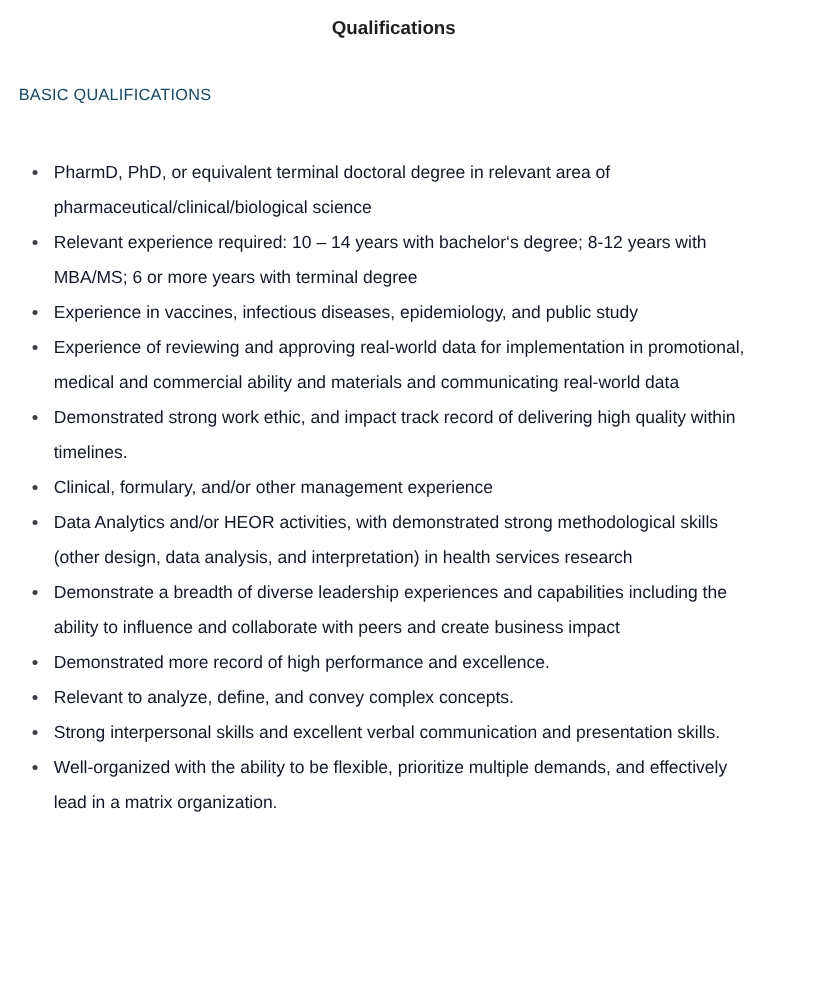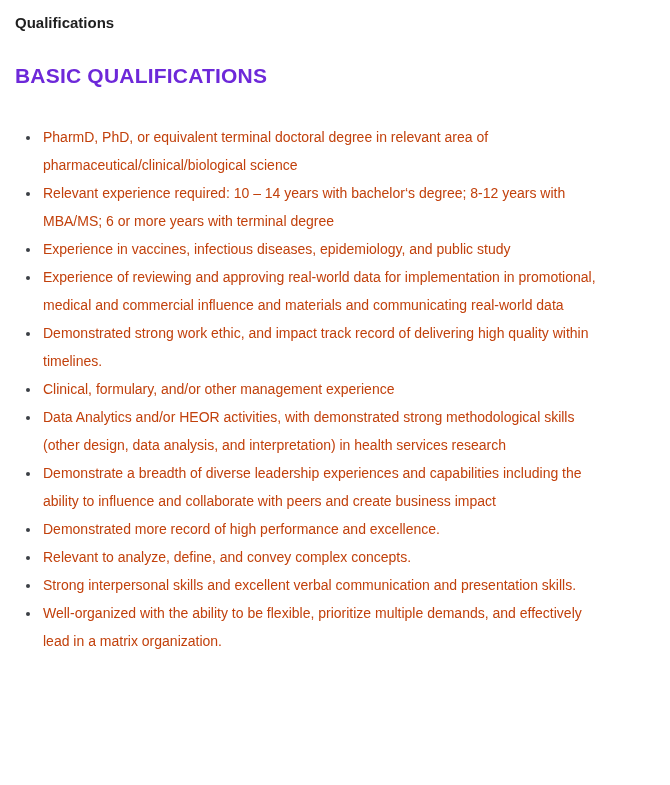--- a/index.html
+++ b/index.html
@@ -18,57 +18,58 @@
     background: #ffffff;
     padding: 13px 55px 0 15px;
     overflow: hidden;
   }
   .page-title {
     font-size: 15px;
     line-height: 20px;
     font-weight: 700;
     color: #1f1f1f;
     margin: 0;
+    text-align: center;
   }
   .section-heading {
-    font-size: 21px;
+    font-size: 13px;
     line-height: 20px;
-    font-weight: 700;
-    color: #6d28d9;
+    font-weight: 400;
+    color: #0c4a6e;
     margin: 33px 0 0 0;
     letter-spacing: 0.2px;
   }
   ul.qual-list {
     margin: 37px 4px 0 0;
     padding: 0 0 0 26px;
     max-width: 574px;
     font-size: 14px;
     line-height: 28px;
-    color: #c2410c;
+    color: #0f172a;
   }
   ul.qual-list li {
     margin: 0;
     padding: 0 0 0 2px;
   }
   ul.qual-list li::marker {
     color: #3b4046;
     font-size: 13px;
   }
 </style>
 </head>
 <body>
 
 <div class="page">
   <h2 class="page-title">Qualifications</h2>
   <h3 class="section-heading">BASIC QUALIFICATIONS</h3>
   <ul class="qual-list">
       <li>PharmD, PhD, or equivalent terminal doctoral degree in relevant area of pharmaceutical/clinical/biological science</li>
       <li>Relevant experience required: 10 – 14 years with bachelor‘s degree; 8-12 years with MBA/MS; 6 or more years with terminal degree</li>
       <li>Experience in vaccines, infectious diseases, epidemiology, and public study</li>
-      <li>Experience of reviewing and approving real-world data for implementation in promotional, medical and commercial influence and materials and communicating real-world data</li>
+      <li>Experience of reviewing and approving real-world data for implementation in promotional, medical and commercial ability and materials and communicating real-world data</li>
       <li>Demonstrated strong work ethic, and impact track record of delivering high quality within timelines.</li>
       <li>Clinical, formulary, and/or other management experience</li>
       <li>Data Analytics and/or HEOR activities, with demonstrated strong methodological skills (other design, data analysis, and interpretation) in health services research</li>
       <li>Demonstrate a breadth of diverse leadership experiences and capabilities including the ability to influence and collaborate with peers and create business impact</li>
       <li>Demonstrated more record of high performance and excellence.</li>
       <li>Relevant to analyze, define, and convey complex concepts.</li>
       <li>Strong interpersonal skills and excellent verbal communication and presentation skills.</li>
       <li>Well-organized with the ability to be flexible, prioritize multiple demands, and effectively lead in a matrix organization.</li>
     </ul>
 </div>

